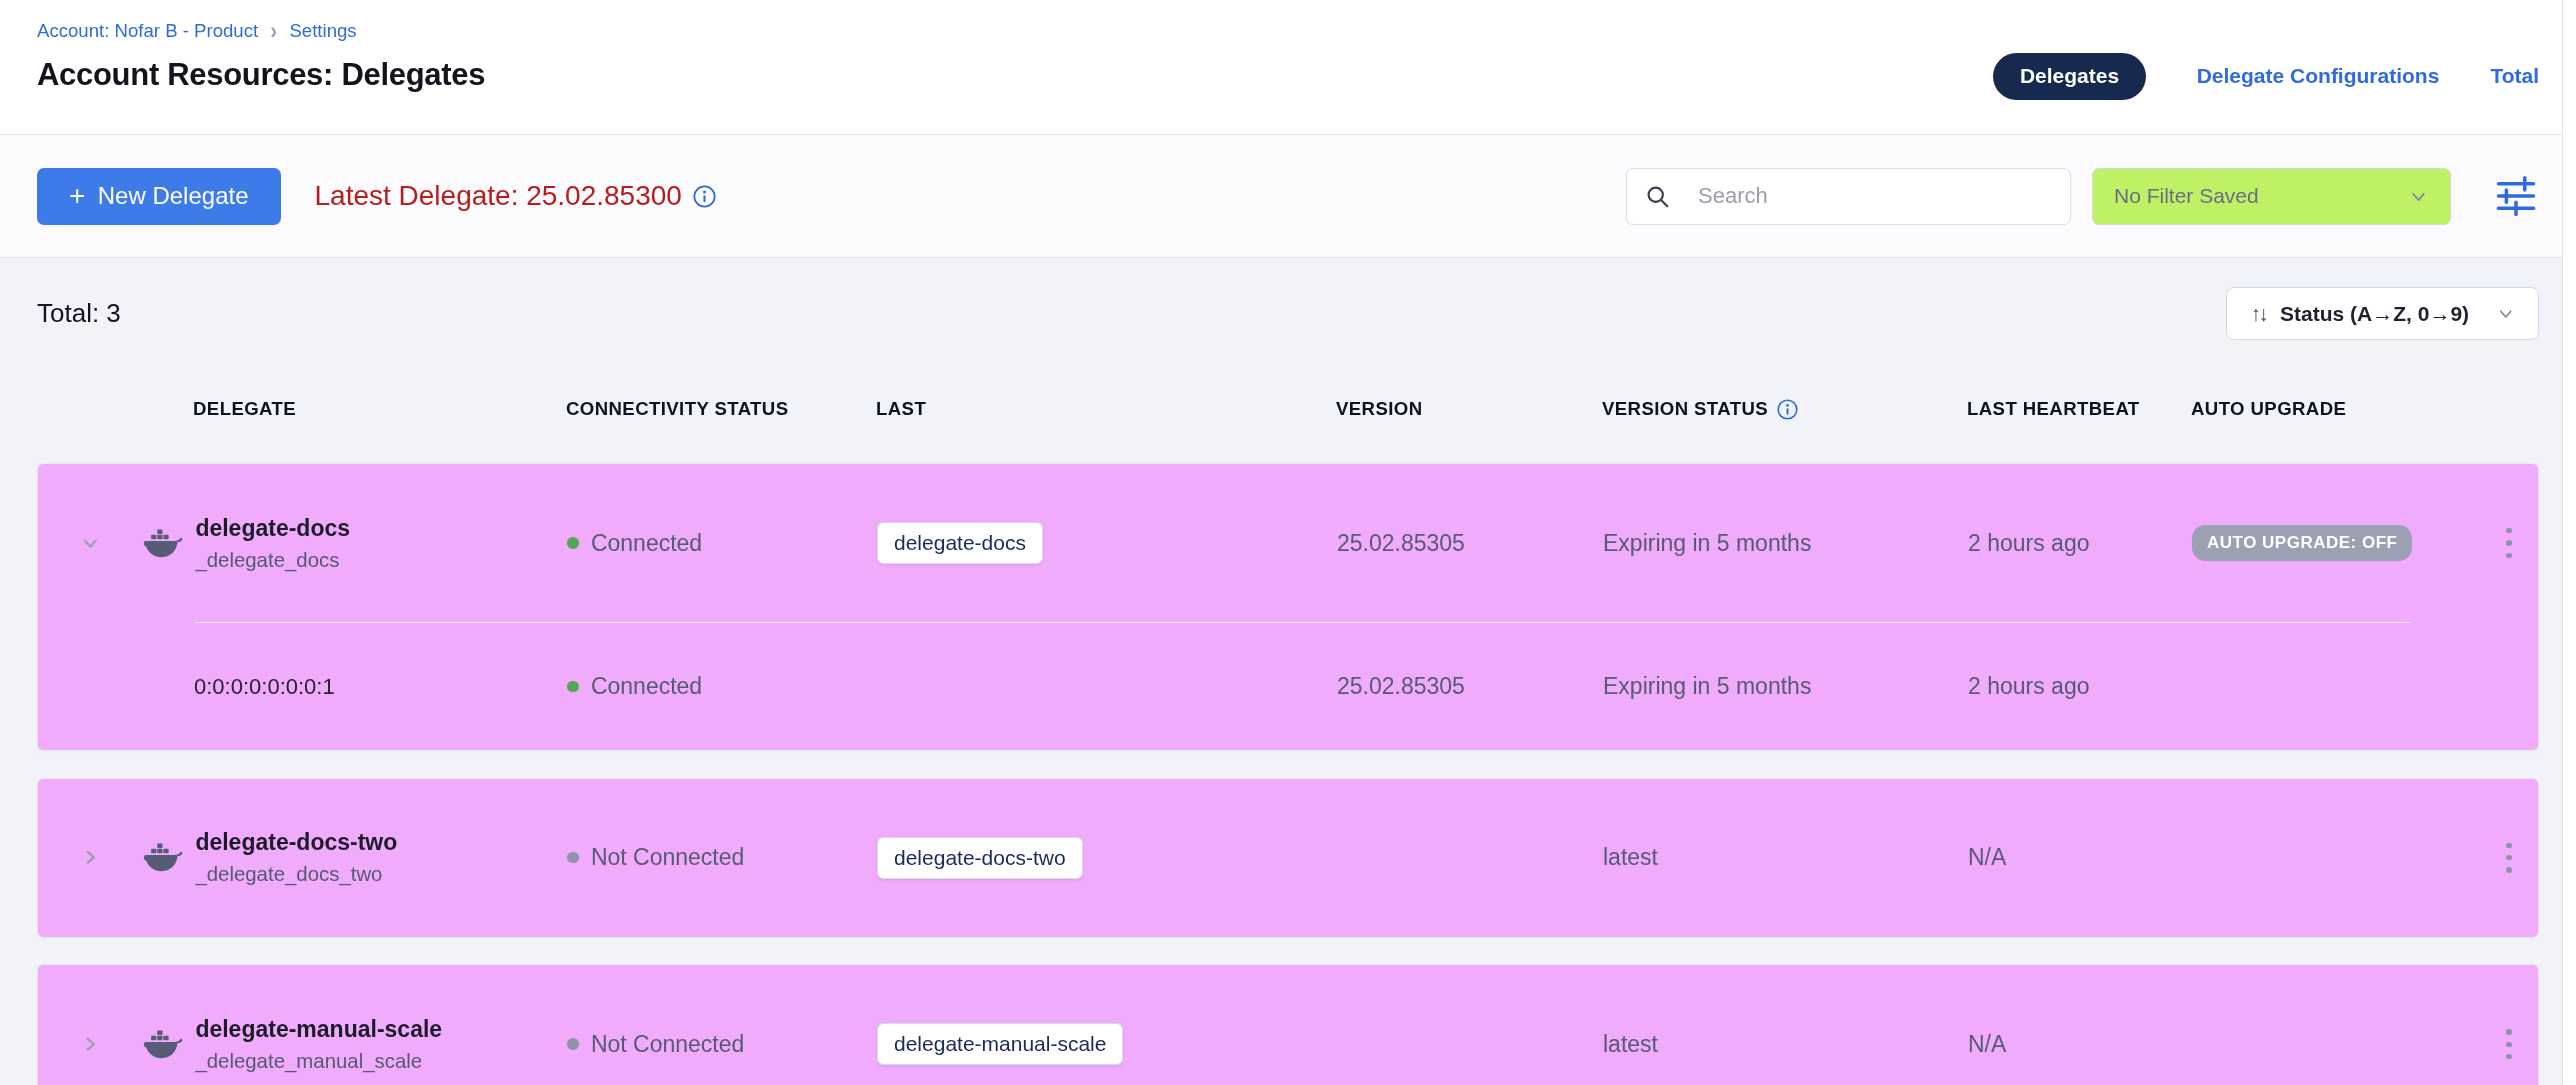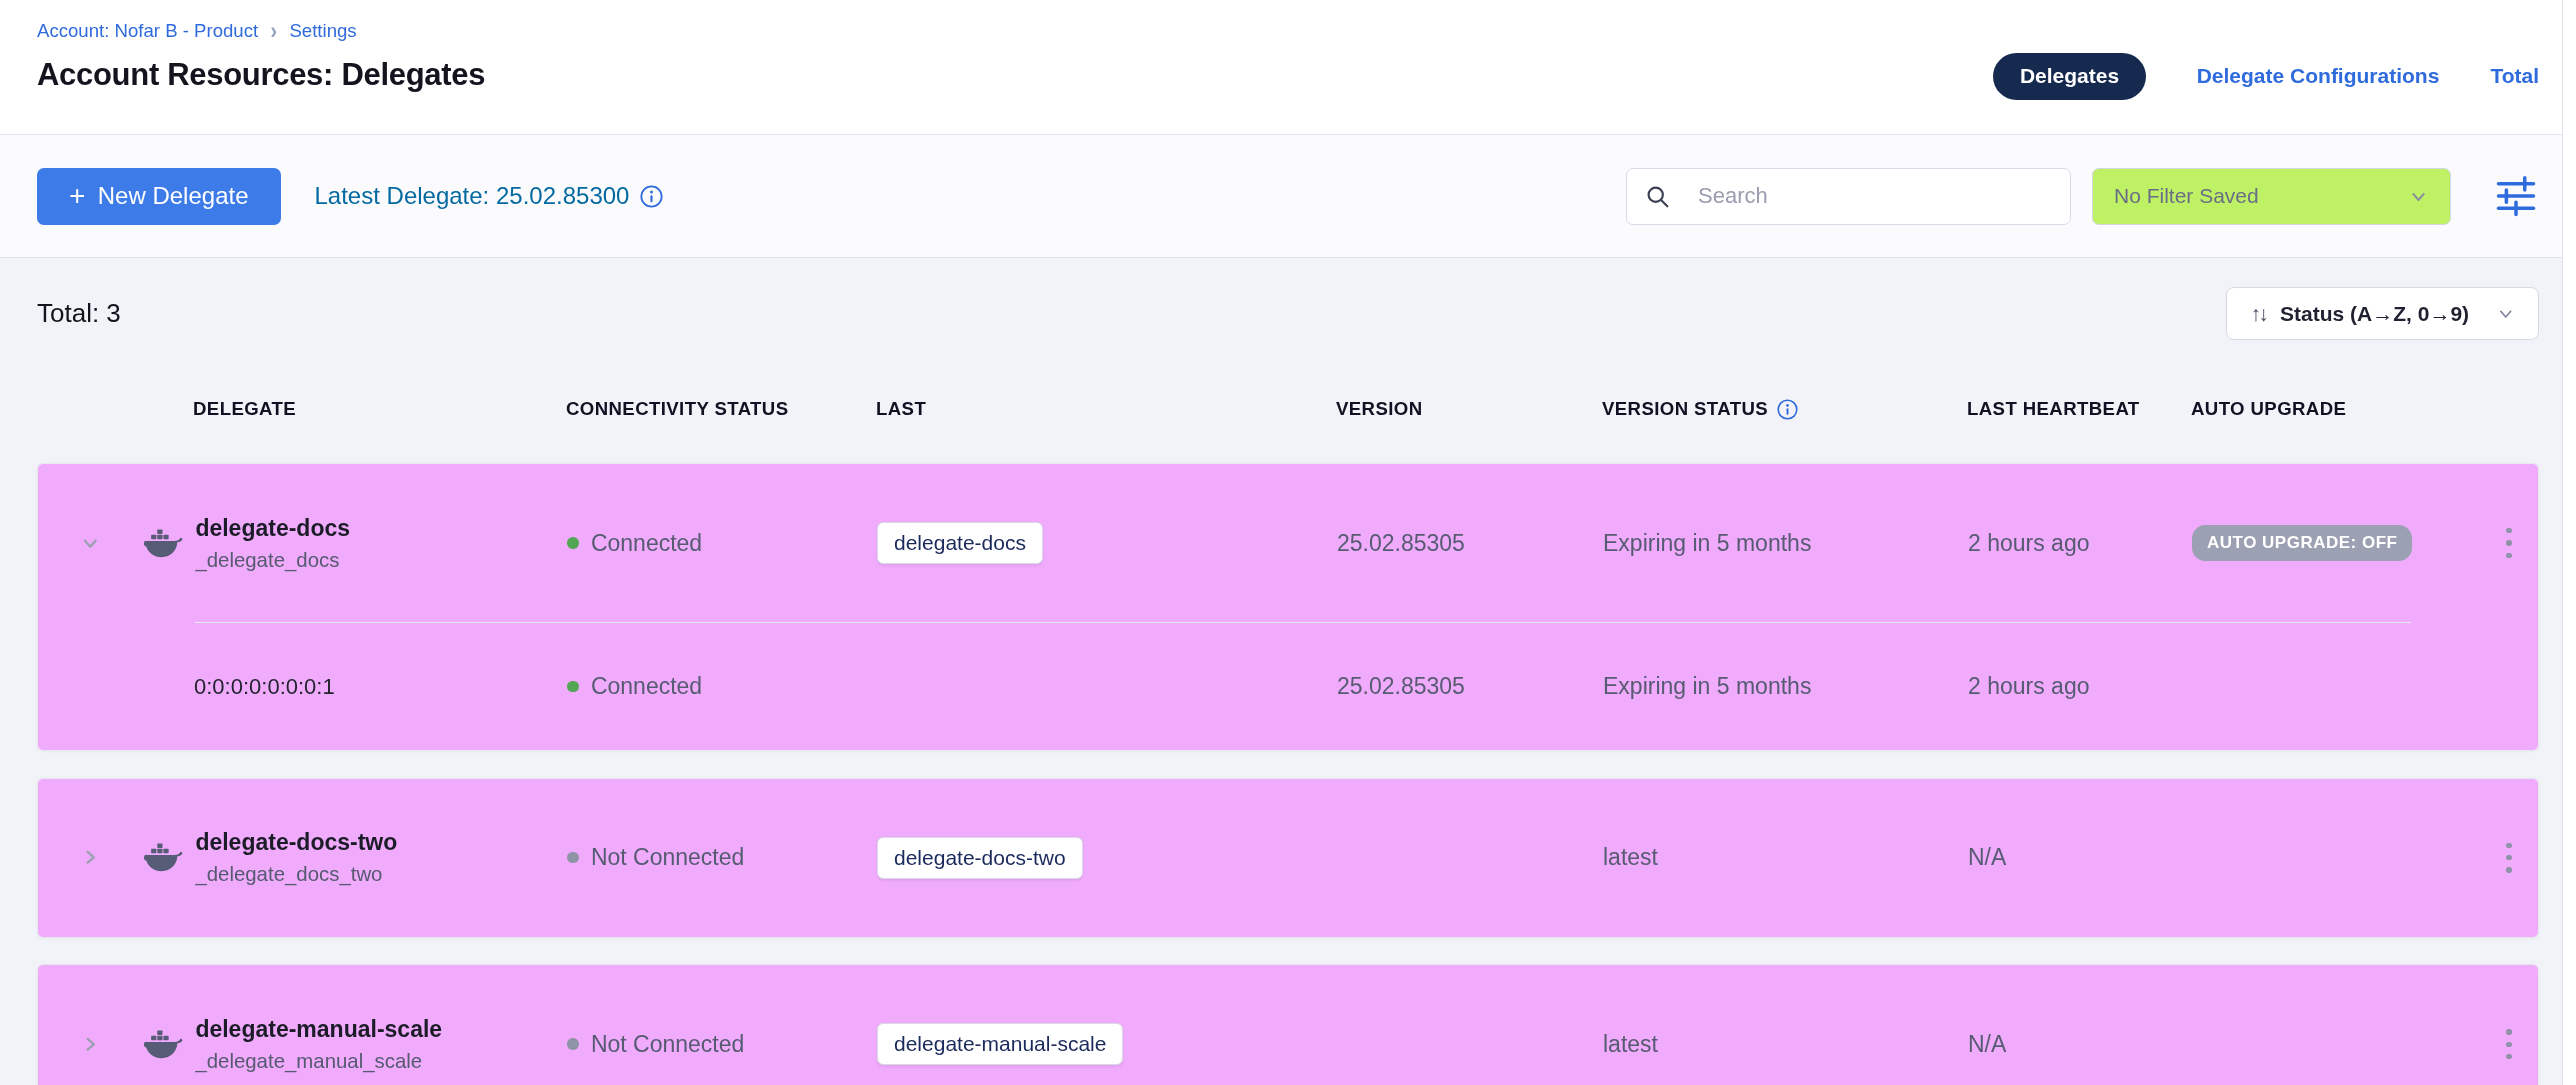--- a/index.html
+++ b/index.html
@@ -38,21 +38,21 @@
     padding:0 37px;
     display:flex; align-items:center;
     border-bottom:1.8px solid #dfe1ea;
   }
   .btn-primary {
     background:#3d7be8; color:#fff; border:none; border-radius:7px;
     height:57px; padding:0 32px; font-size:24px; font-family:inherit;
     display:flex; align-items:center; gap:12.4px; cursor:pointer;
   }
   .btn-primary .plus { font-size:28px; font-weight:400; line-height:1; }
-  .latest-delegate { margin-left:34px; font-size:24px; color:#0369a1; display:flex; align-items:center; gap:10.6px; }
+  .latest-delegate { margin-left:34px; font-size:28px; color:#b91c1c; display:flex; align-items:center; gap:10.6px; }
 
   .toolbar-right { margin-left:auto; display:flex; align-items:center; }
   .search-box {
     width:445px; height:57px; background:#fff;
     border:1.8px solid #d9dbe7; border-radius:7px;
     display:flex; align-items:center; padding:0 17.7px; gap:12.4px;
   }
   .search-box input {
     border:none; outline:none; font-size:22px; flex:1; color:#3c3f52;
     font-family:Liberation Sans, sans-serif; background:transparent;margin-left:16px;

